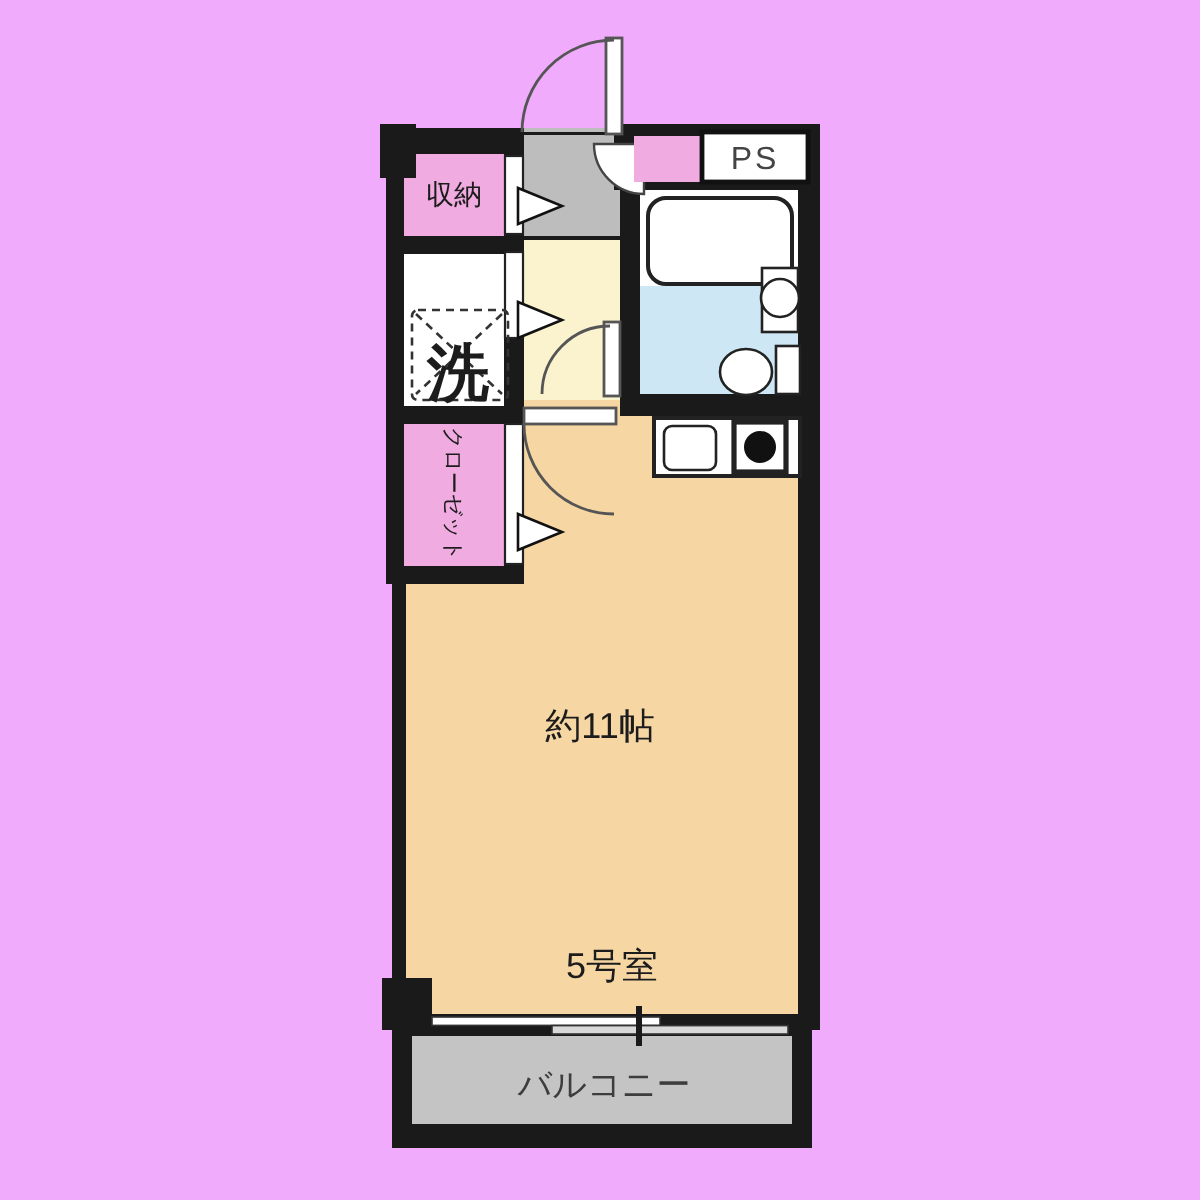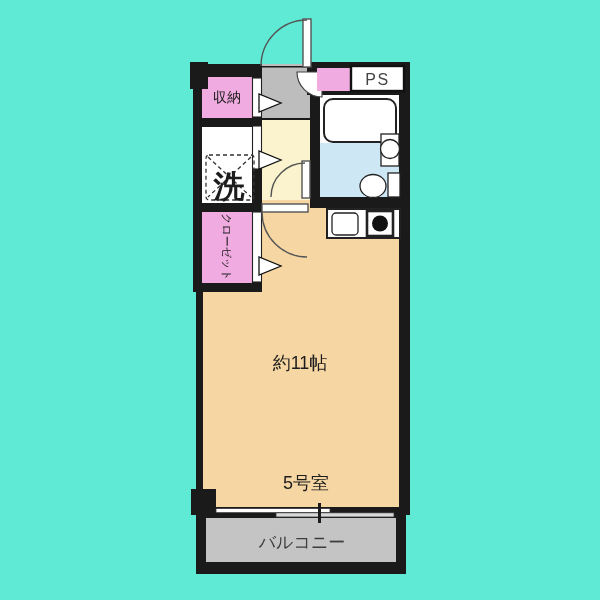--- a/index.html
+++ b/index.html
@@ -1,16 +1,16 @@
 <!DOCTYPE html>
 <html><head>
 <meta charset="utf-8">
 <style>
   html,body{margin:0;padding:0;background:#ffffff;}
-  .canvas{position:relative;width:600px;height:600px;background:#5eead4;overflow:hidden;
+  .canvas{position:relative;width:600px;height:600px;background:#f0abfc;overflow:hidden;
           font-family:"Liberation Sans","DejaVu Sans",sans-serif;}
   svg{display:block;}
   text{font-family:"Liberation Sans","DejaVu Sans",sans-serif;}
   .lbl{fill:#1c1c1c;}
   .fixture{fill:#ffffff;stroke:#222222;}
   .doorleaf{fill:#ffffff;stroke:#555555;stroke-width:1.4;}
   .doorarc{fill:none;stroke:#555555;stroke-width:1.4;}
   .dashed{fill:none;stroke:#333333;stroke-width:1.3;stroke-dasharray:4 3;}
   .tri{fill:#ffffff;stroke:#111111;stroke-width:1.3;}
   .strip{fill:#ffffff;stroke:#222222;stroke-width:1.1;}

